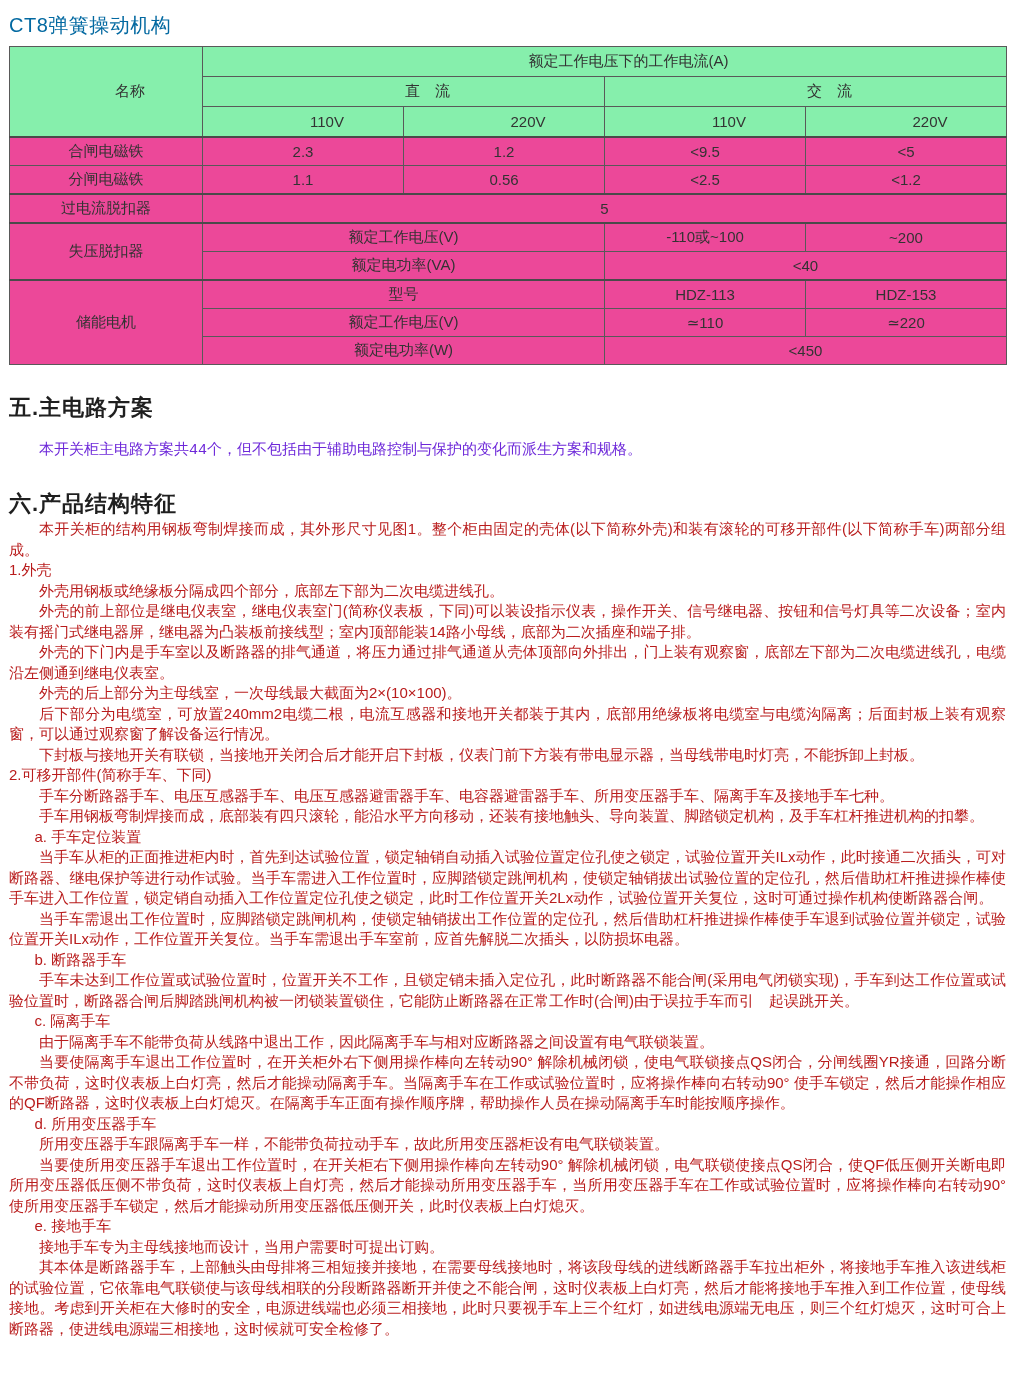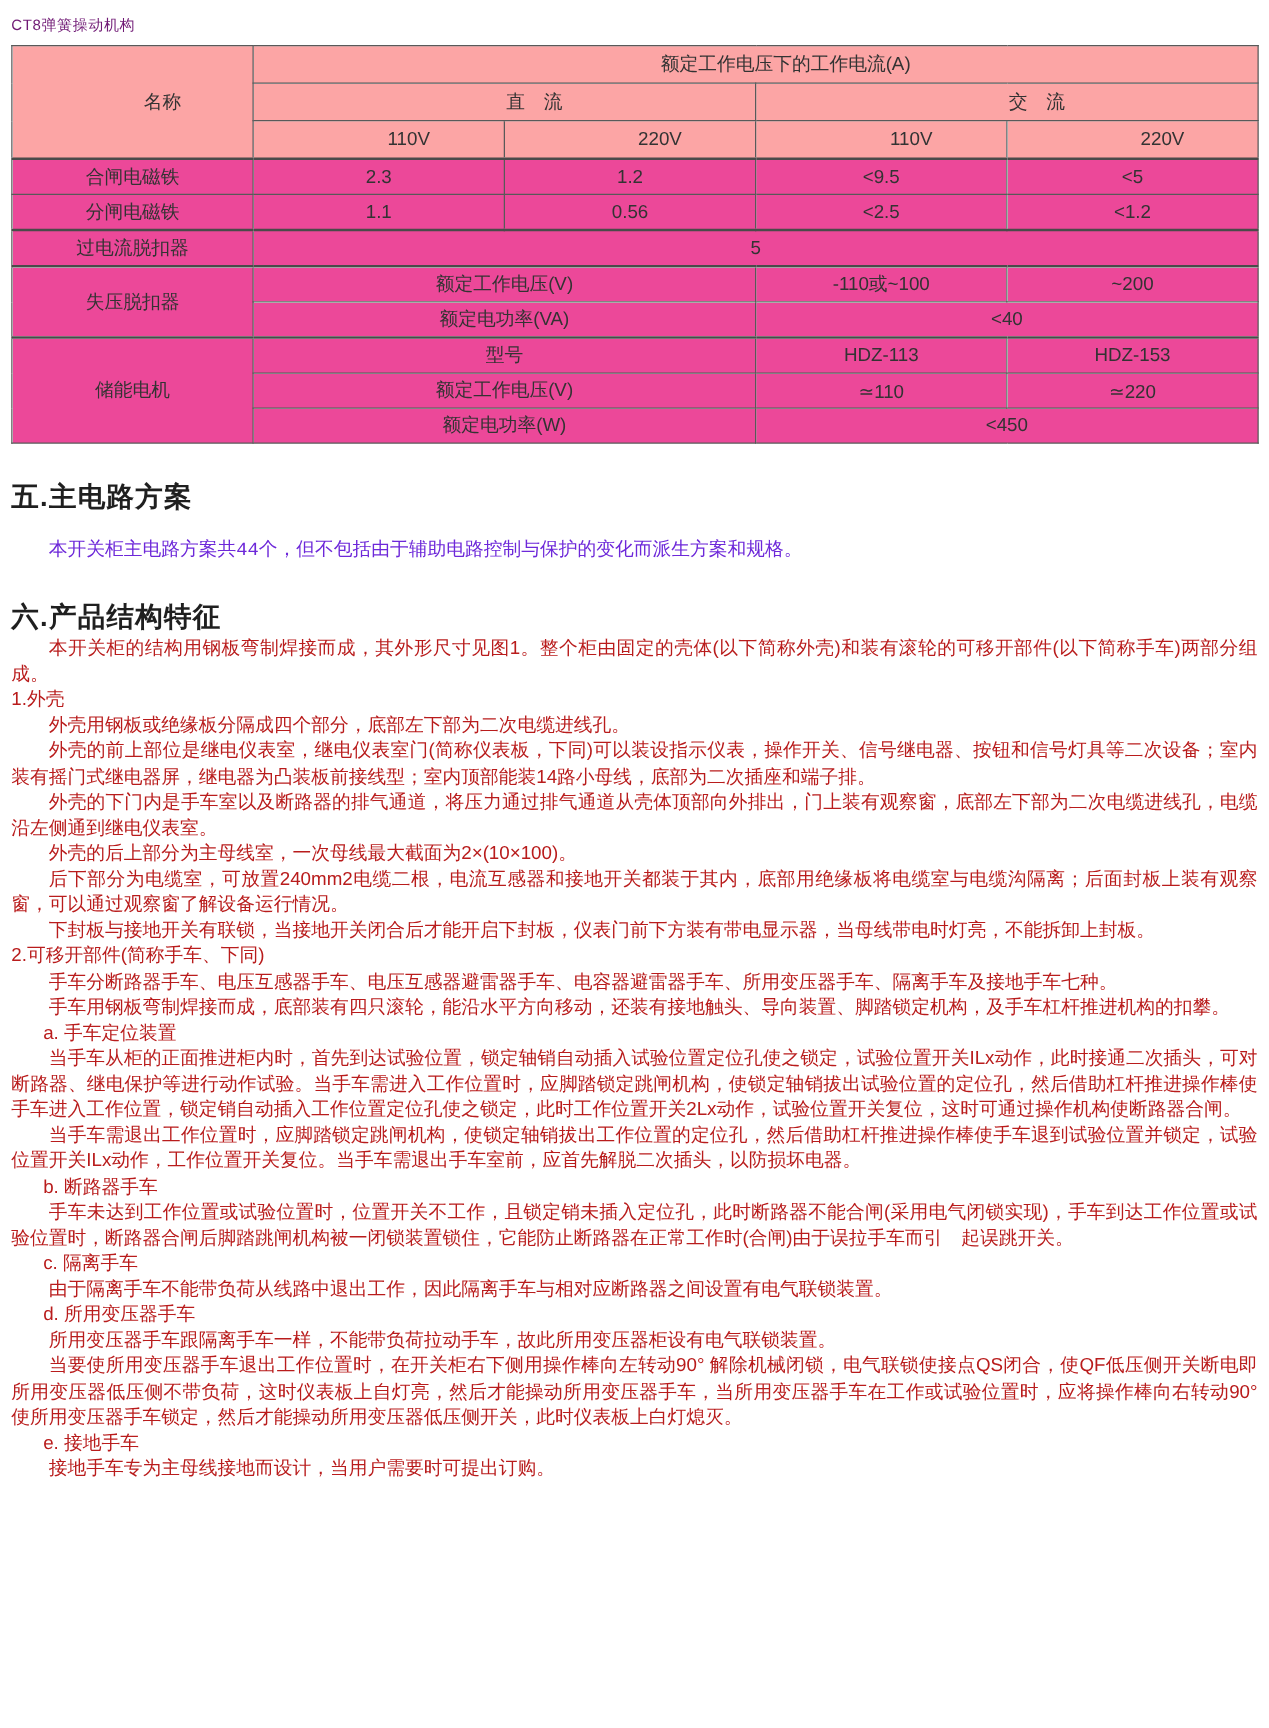--- a/index.html
+++ b/index.html
@@ -5,22 +5,22 @@
   html,body { margin:0; padding:0; background:#ffffff; }
   body {
     width:1015px;
     font-family:"Liberation Sans","DejaVu Sans",sans-serif;
     color:#2e2e2e;
     -webkit-font-smoothing:antialiased;
   }
   .page { padding:10px 9px 14px 9px; }
 
   .doc-title {
-    font-size:12px;
-    color:#701a75;
+    font-size:20px;
+    color:#0369a1;
     margin:2px 0 7px 0;
     letter-spacing:0.5px;
   }
 
   table.spec {
     border-collapse:collapse;
     table-layout:fixed;
     width:997px;
     border:1px solid #4f4f4f;
   }
@@ -29,21 +29,21 @@
   .spec th, .spec td {
     border:1px solid #595959;
     font-weight:normal;
     text-align:center;
     vertical-align:middle;
     font-size:15px;
     color:#333333;
     padding:0;
     overflow:hidden;
   }
-  .spec .hd { background:#fca5a5; height:29px;padding-left:48px; }
+  .spec .hd { background:#86efac; height:29px;padding-left:48px; }
   .spec td { background:#ec4899; height:27px; }
   .spec tr.grp > th, .spec tr.grp > td { border-top:2px solid #4a4a4a; }
 
   h2.section-heading {
     font-size:22px;
     font-weight:bold;
     color:#1f1f1f;
     letter-spacing:1px;
     margin:28px 0 0 0;
   }
@@ -162,20 +162,22 @@
     <p class="p-flush">2.可移开部件(简称手车、下同)</p>
     <p class="p-para">手车分断路器手车、电压互感器手车、电压互感器避雷器手车、电容器避雷器手车、所用变压器手车、隔离手车及接地手车七种。</p>
     <p class="p-para">手车用钢板弯制焊接而成，底部装有四只滚轮，能沿水平方向移动，还装有接地触头、导向装置、脚踏锁定机构，及手车杠杆推进机构的扣攀。</p>
     <p class="p-sub">a.  手车定位装置</p>
     <p class="p-para">当手车从柜的正面推进柜内时，首先到达试验位置，锁定轴销自动插入试验位置定位孔使之锁定，试验位置开关ILx动作，此时接通二次插头，可对断路器、继电保护等进行动作试验。当手车需进入工作位置时，应脚踏锁定跳闸机构，使锁定轴销拔出试验位置的定位孔，然后借助杠杆推进操作棒使手车进入工作位置，锁定销自动插入工作位置定位孔使之锁定，此时工作位置开关2Lx动作，试验位置开关复位，这时可通过操作机构使断路器合闸。</p>
     <p class="p-para">当手车需退出工作位置时，应脚踏锁定跳闸机构，使锁定轴销拔出工作位置的定位孔，然后借助杠杆推进操作棒使手车退到试验位置并锁定，试验位置开关ILx动作，工作位置开关复位。当手车需退出手车室前，应首先解脱二次插头，以防损坏电器。</p>
     <p class="p-sub">b.  断路器手车</p>
     <p class="p-para">手车未达到工作位置或试验位置时，位置开关不工作，且锁定销未插入定位孔，此时断路器不能合闸(采用电气闭锁实现)，手车到达工作位置或试验位置时，断路器合闸后脚踏跳闸机构被一闭锁装置锁住，它能防止断路器在正常工作时(合闸)由于误拉手车而引　起误跳开关。</p>
     <p class="p-sub">c.  隔离手车</p>
     <p class="p-para">由于隔离手车不能带负荷从线路中退出工作，因此隔离手车与相对应断路器之间设置有电气联锁装置。</p>
+    <p class="p-para">当要使隔离手车退出工作位置时，在开关柜外右下侧用操作棒向左转动90° 解除机械闭锁，使电气联锁接点QS闭合，分闸线圈YR接通，回路分断不带负荷，这时仪表板上白灯亮，然后才能操动隔离手车。当隔离手车在工作或试验位置时，应将操作棒向右转动90° 使手车锁定，然后才能操作相应的QF断路器，这时仪表板上白灯熄灭。在隔离手车正面有操作顺序牌，帮助操作人员在操动隔离手车时能按顺序操作。</p>
     <p class="p-sub">d.  所用变压器手车</p>
     <p class="p-para">所用变压器手车跟隔离手车一样，不能带负荷拉动手车，故此所用变压器柜设有电气联锁装置。</p>
     <p class="p-para">当要使所用变压器手车退出工作位置时，在开关柜右下侧用操作棒向左转动90° 解除机械闭锁，电气联锁使接点QS闭合，使QF低压侧开关断电即所用变压器低压侧不带负荷，这时仪表板上自灯亮，然后才能操动所用变压器手车，当所用变压器手车在工作或试验位置时，应将操作棒向右转动90° 使所用变压器手车锁定，然后才能操动所用变压器低压侧开关，此时仪表板上白灯熄灭。</p>
     <p class="p-sub">e.  接地手车</p>
     <p class="p-para">接地手车专为主母线接地而设计，当用户需要时可提出订购。</p>
+    <p class="p-para">其本体是断路器手车，上部触头由母排将三相短接并接地，在需要母线接地时，将该段母线的进线断路器手车拉出柜外，将接地手车推入该进线柜的试验位置，它依靠电气联锁使与该母线相联的分段断路器断开并使之不能合闸，这时仪表板上白灯亮，然后才能将接地手车推入到工作位置，使母线接地。考虑到开关柜在大修时的安全，电源进线端也必须三相接地，此时只要视手车上三个红灯，如进线电源端无电压，则三个红灯熄灭，这时可合上断路器，使进线电源端三相接地，这时候就可安全检修了。</p>
   </div>
 
 </div>
 
 </body></html>

